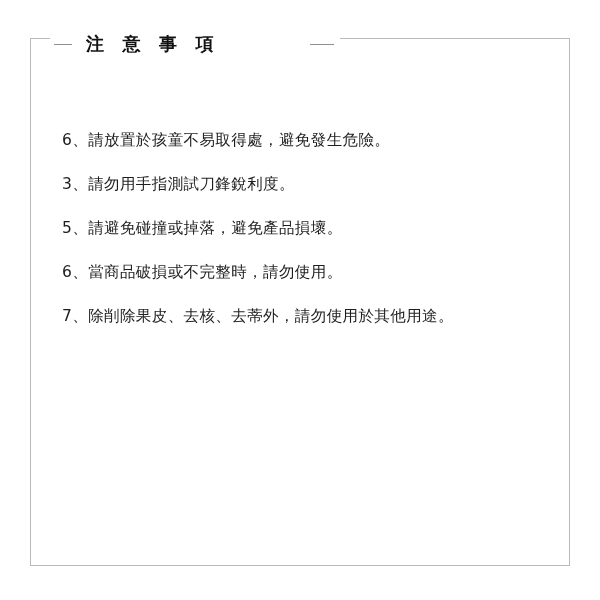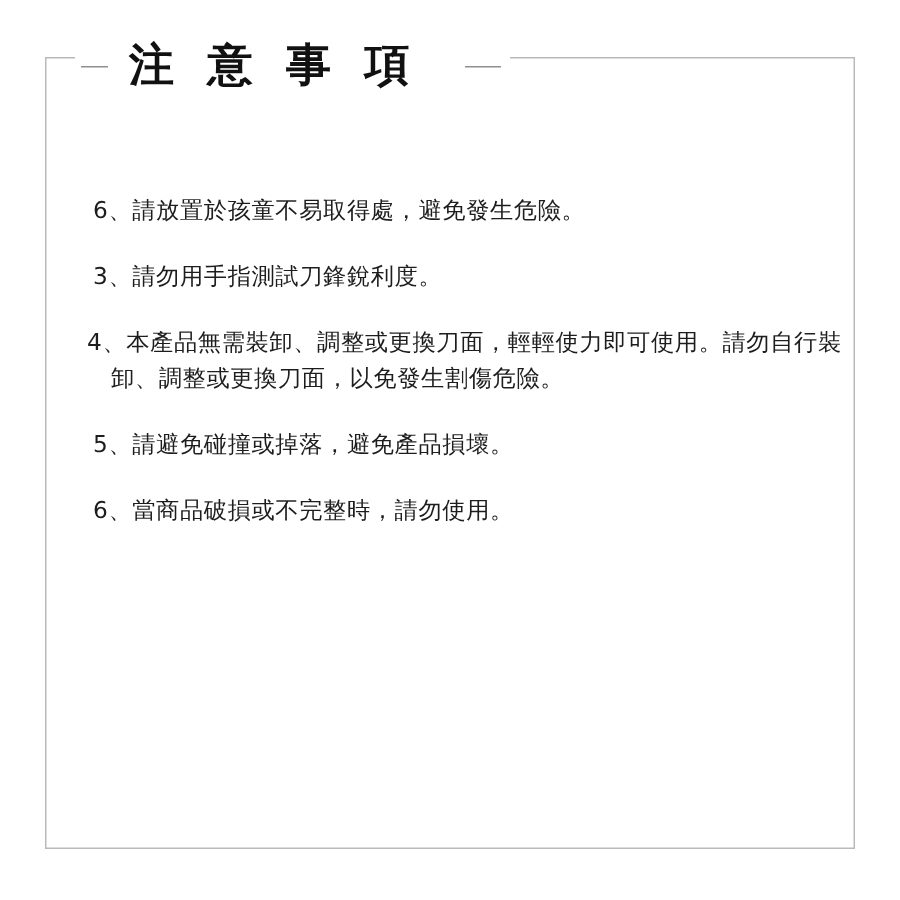--- a/index.html
+++ b/index.html
@@ -39,27 +39,27 @@
     left: 72px;
     top: 22px;
     height: 44px;
     display: flex;
     align-items: center;
     background: #ffffff;
     padding: 0 14px;
   }
 
   .title {
-    font-size: 30px;
+    font-size: 18px;
     font-weight: bold;
     letter-spacing: 7px;
     color: #111111;
     line-height: 1;
     white-space: nowrap;
-    font-family: Liberation Sans, sans-serif;
+    font-family: Liberation Serif, serif;
   }
 
   
   .mask {
     position: absolute;
     background: #ffffff;
   }
 
   .dash {
     position: absolute;
@@ -109,18 +109,18 @@
   <div class="dash dash-left"></div>
   <div class="dash dash-right"></div>
 
   <div class="title-wrap">
     <div class="title">注 意 事 項</div>
   </div>
 
   <div class="content">
     <div class="item">6、請放置於孩童不易取得處，避免發生危險。</div>
     <div class="item">3、請勿用手指測試刀鋒銳利度。</div>
-    <div class="item indent-hang wide">4、本產品無需裝卸、調整或更換刀面，輕輕使力即可使用。請勿自行裝卸、調整或更換刀面，以免發生割傷危險。</div>
     <div class="item">5、請避免碰撞或掉落，避免產品損壞。</div>
     <div class="item">6、當商品破損或不完整時，請勿使用。</div>
+    <div class="item">7、除削除果皮、去核、去蒂外，請勿使用於其他用途。</div>
   </div>
 
 </div>
 
 </body></html>

